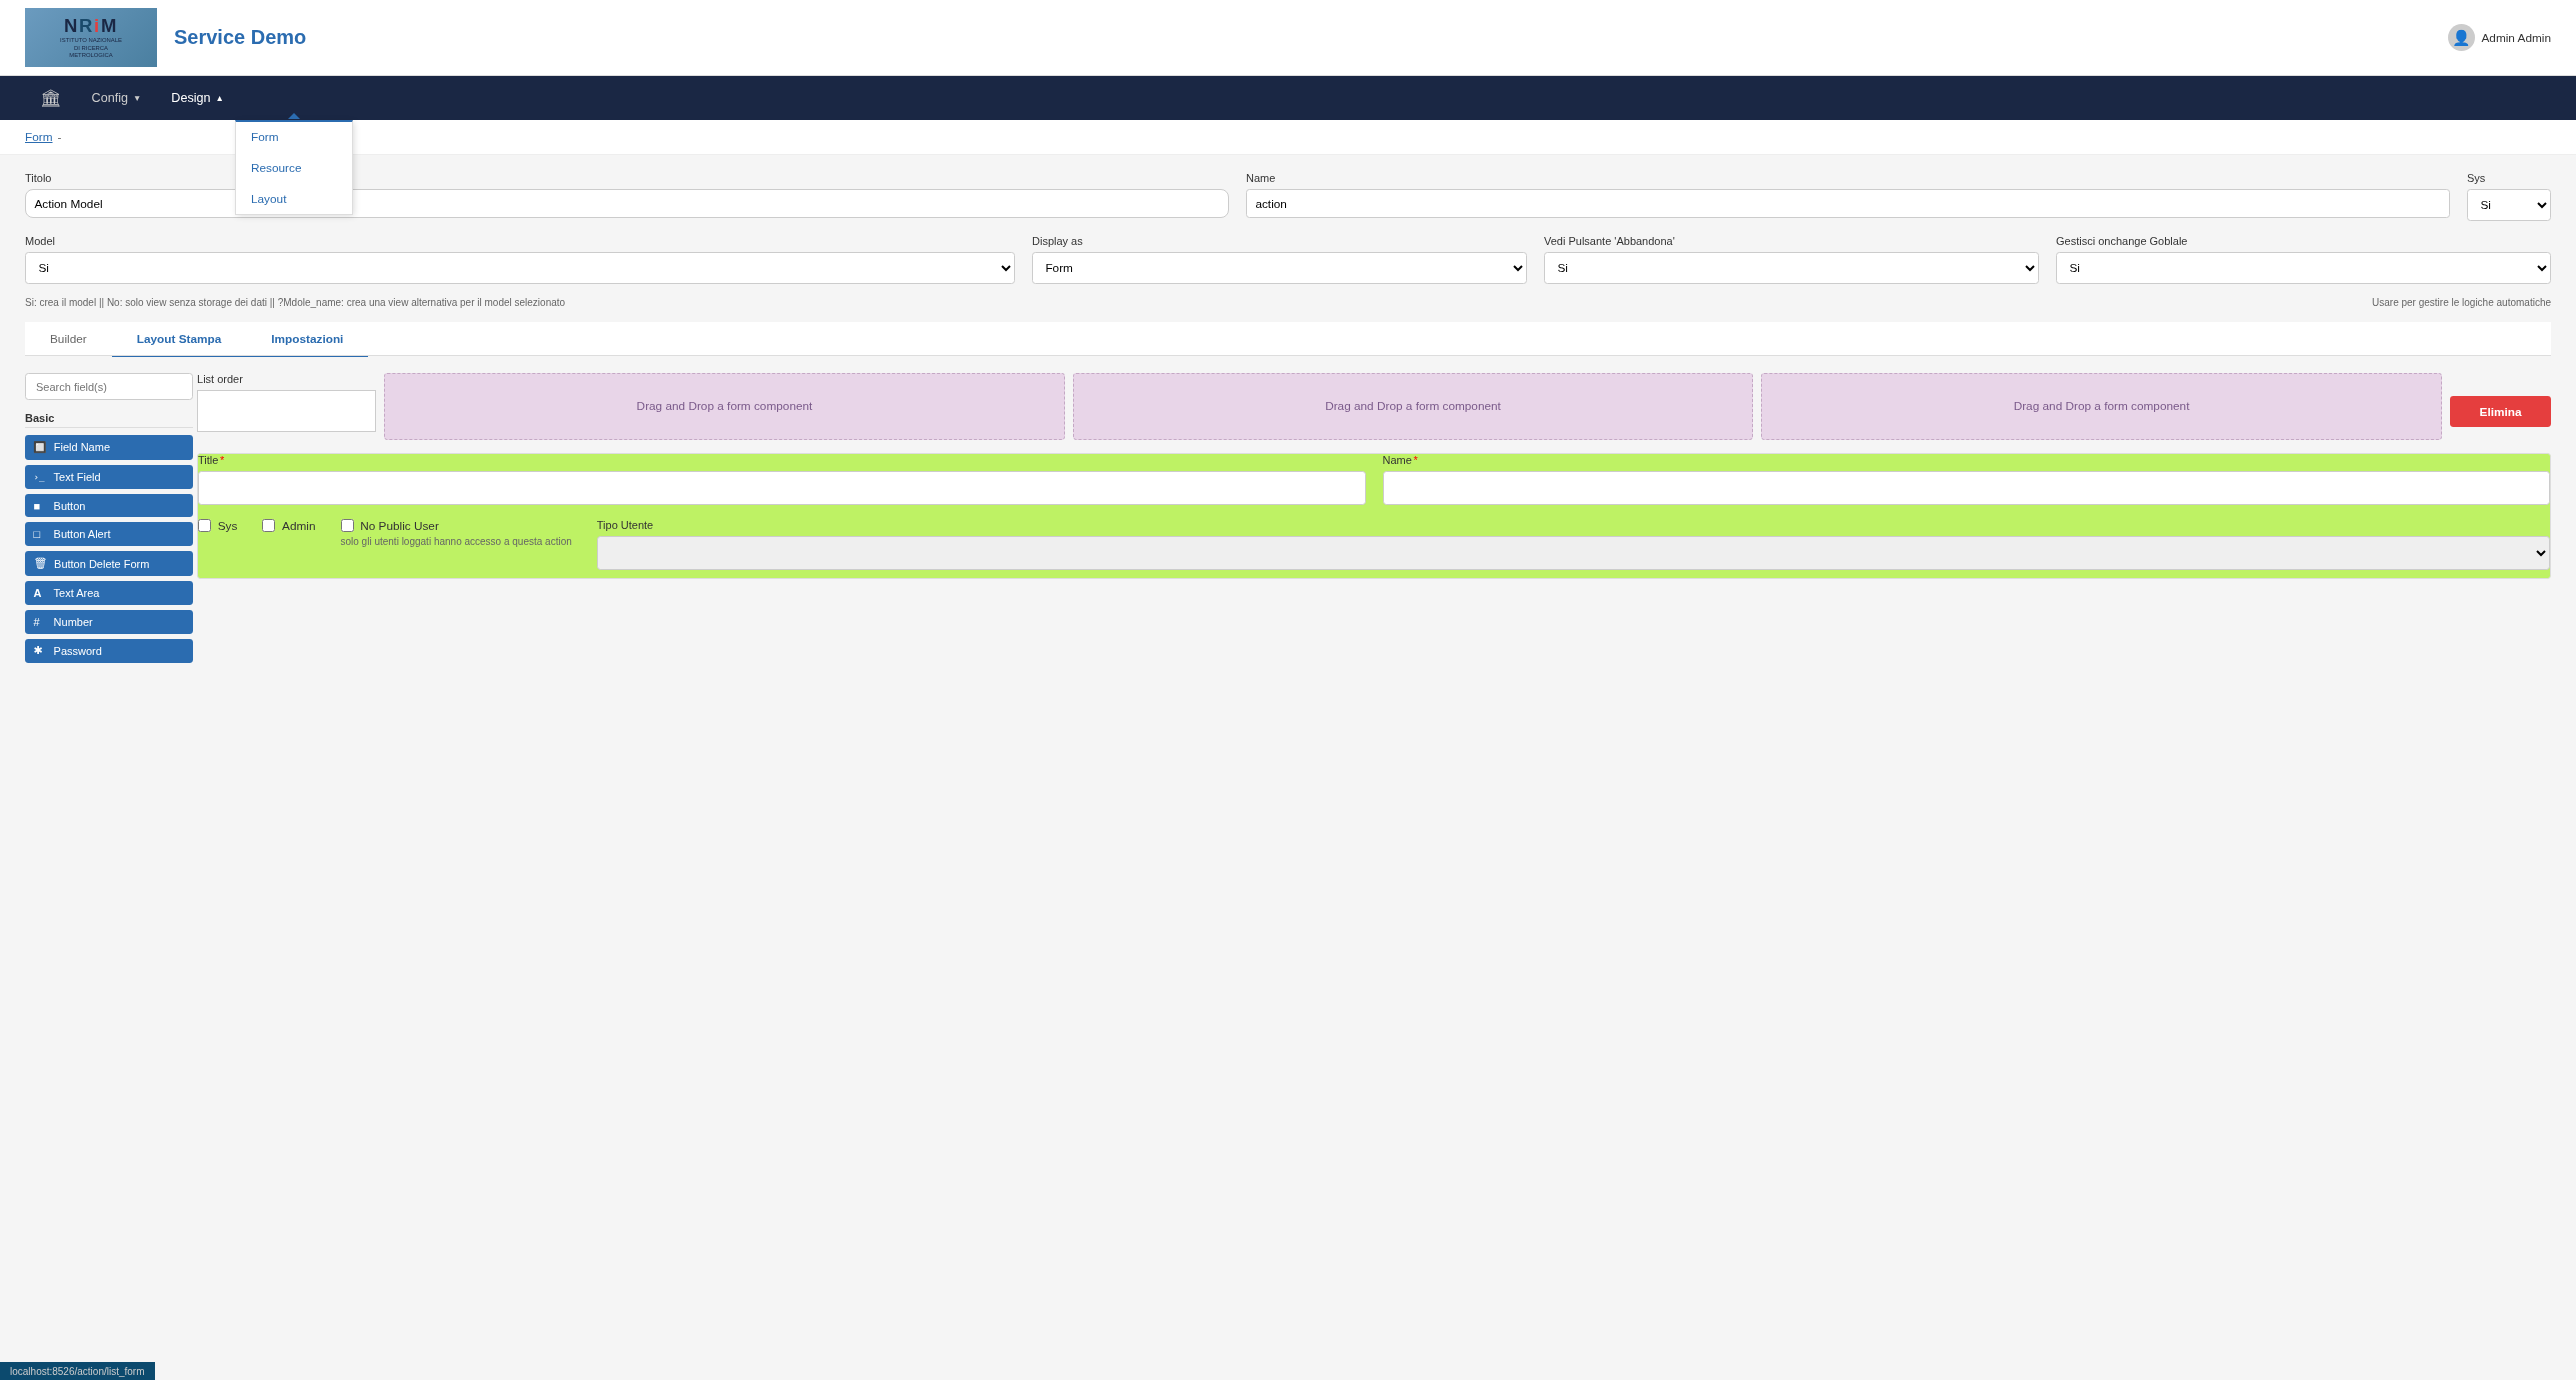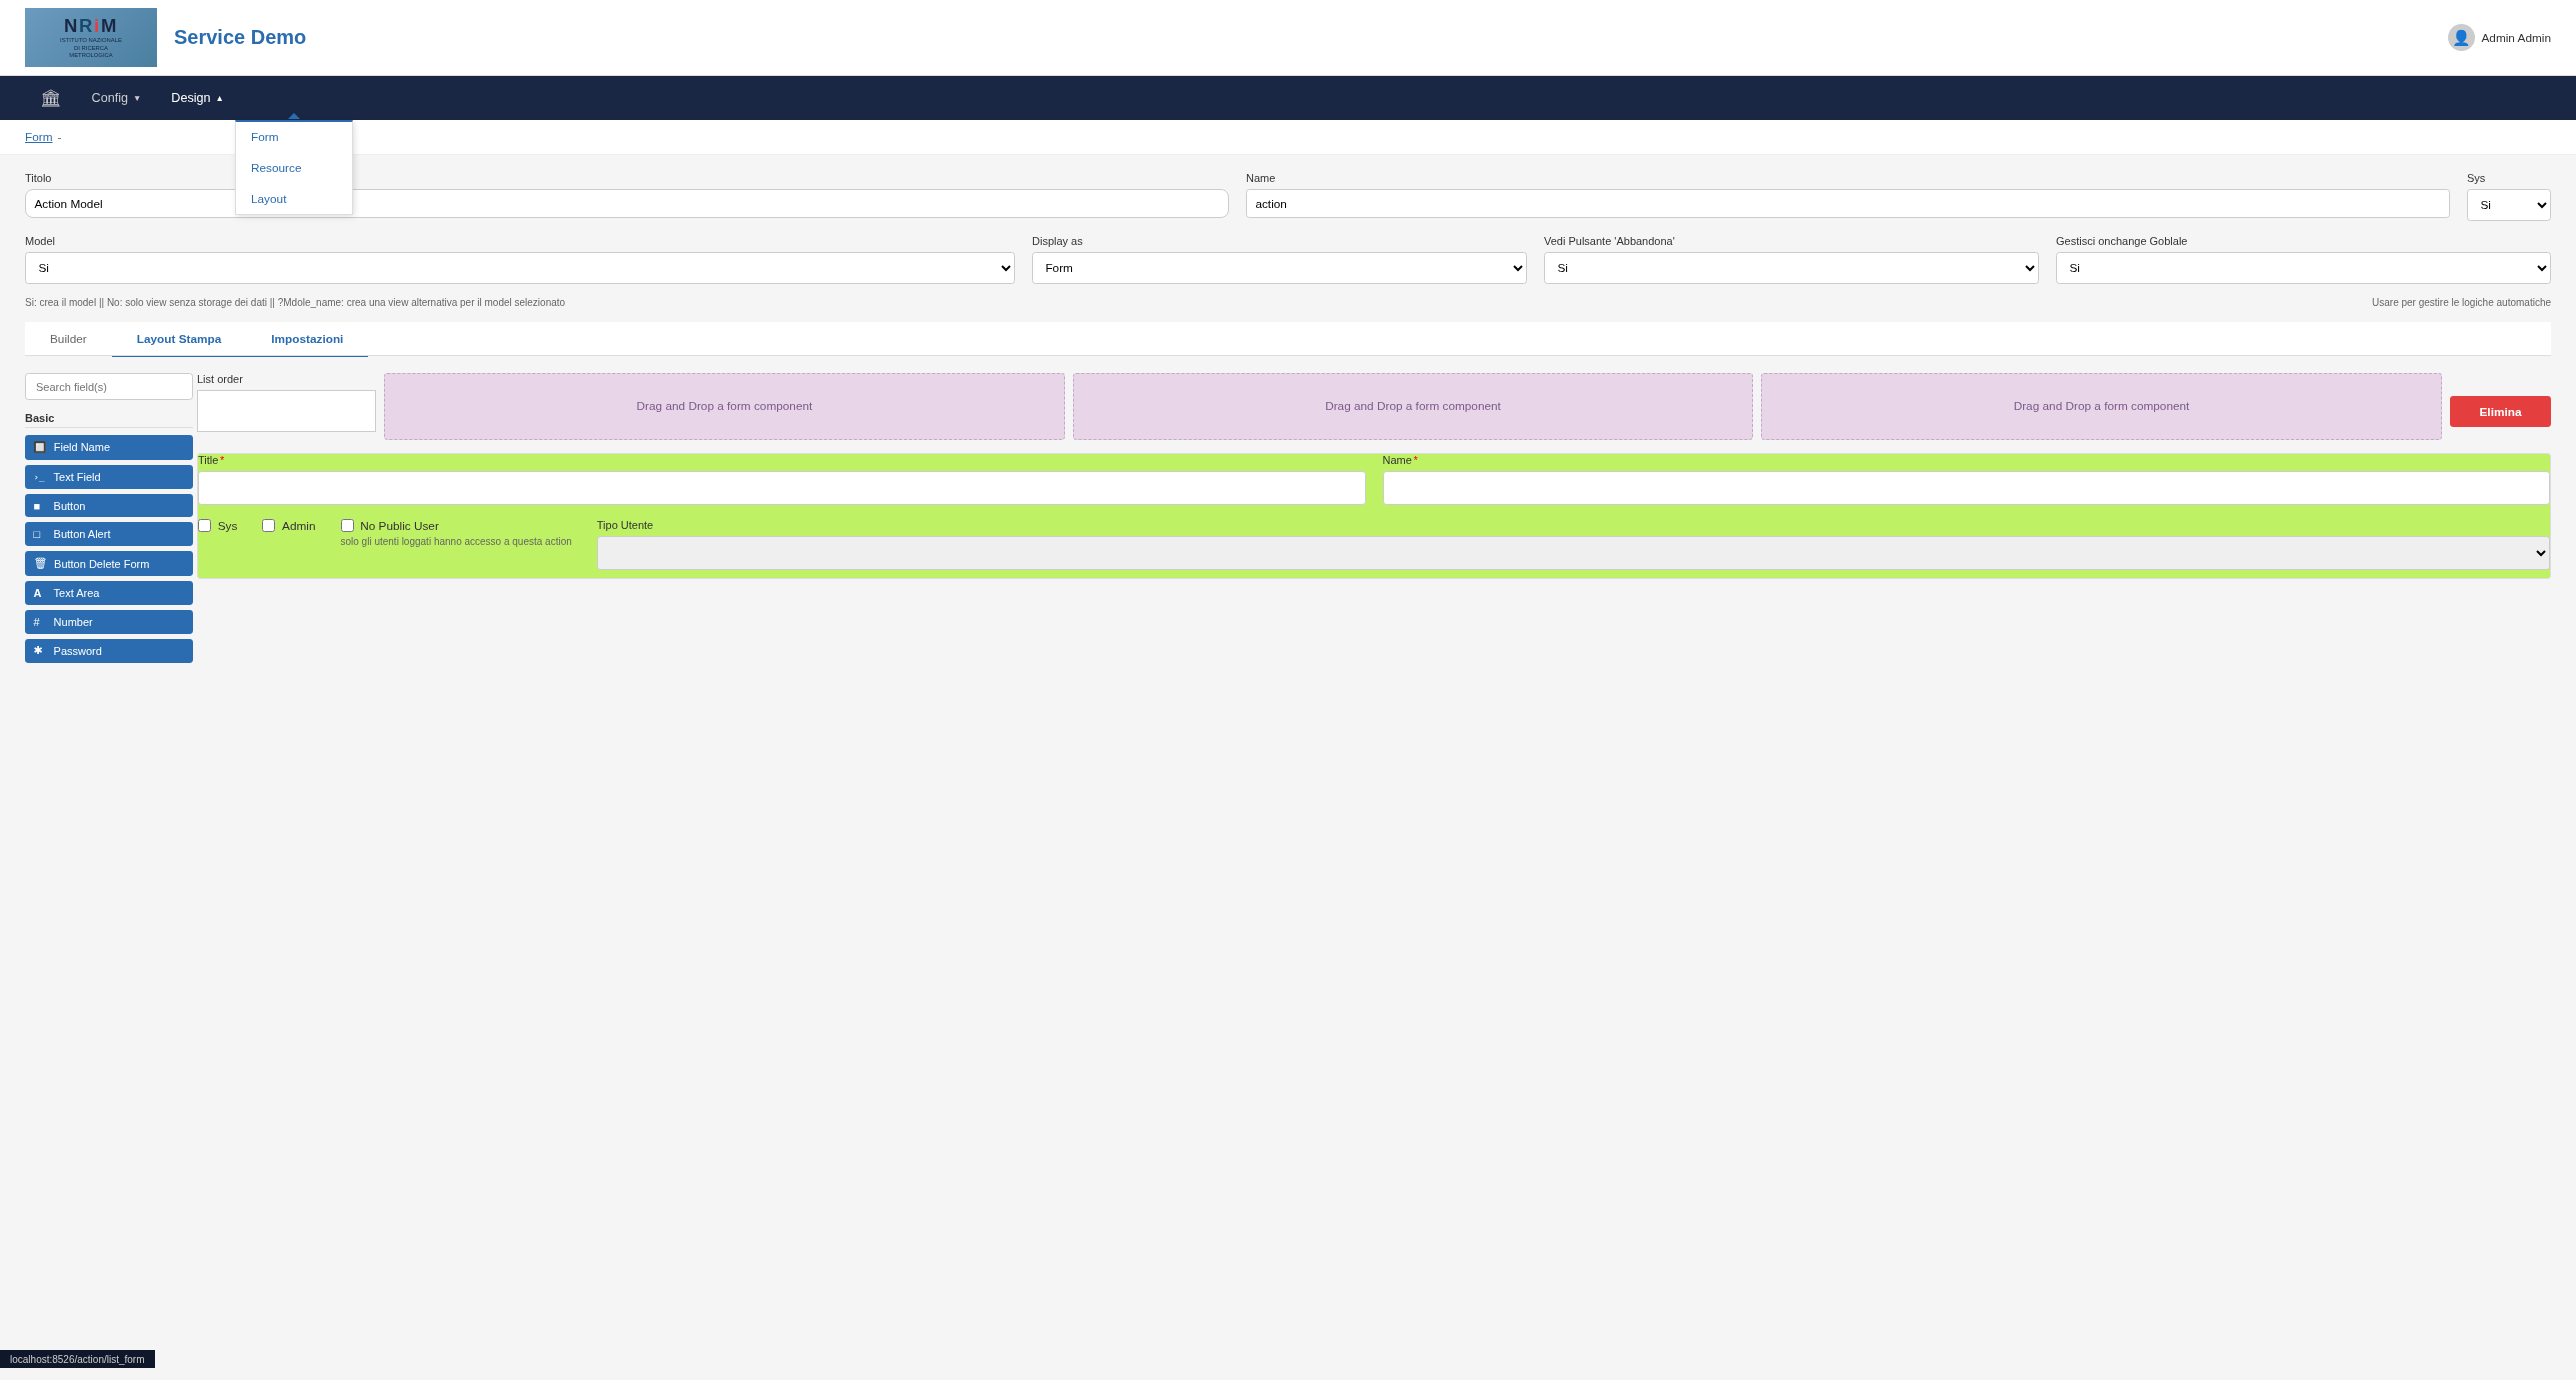--- a/index.html
+++ b/index.html
@@ -233,20 +233,21 @@
 
     
     .builder-canvas {
       flex: 1;
     }
     .canvas-row {
       display: flex;
       gap: 8.4px;
       margin-bottom: 13.5px;
       align-items: flex-start;
+      justify-content: flex-end;
     }
     .list-order-col {
       display: flex;
       flex-direction: column;
       gap: 5px;
       min-width: 101px;
     }
     .list-order-col label {
       font-size: 11px;
       color: #333;
@@ -359,23 +360,23 @@
       width: 100%;
       padding: 6.7px 8.4px;
       border: 0.8px solid #ccc;
       border-radius: 3.4px;
       height: 34px;
     }
 
     
     .status-bar {
       position: fixed;
-      bottom: 12px;
+      bottom: 0;
       left: 0;
-      background: #0f172a;
+      background: #0c4a6e;
       color: #ccc;
       font-size: 10px;
       padding: 3.4px 10px;
       z-index: 200;
     }
 
     
     .nrim-logo {
       width: 132px;
       height: 59px;

